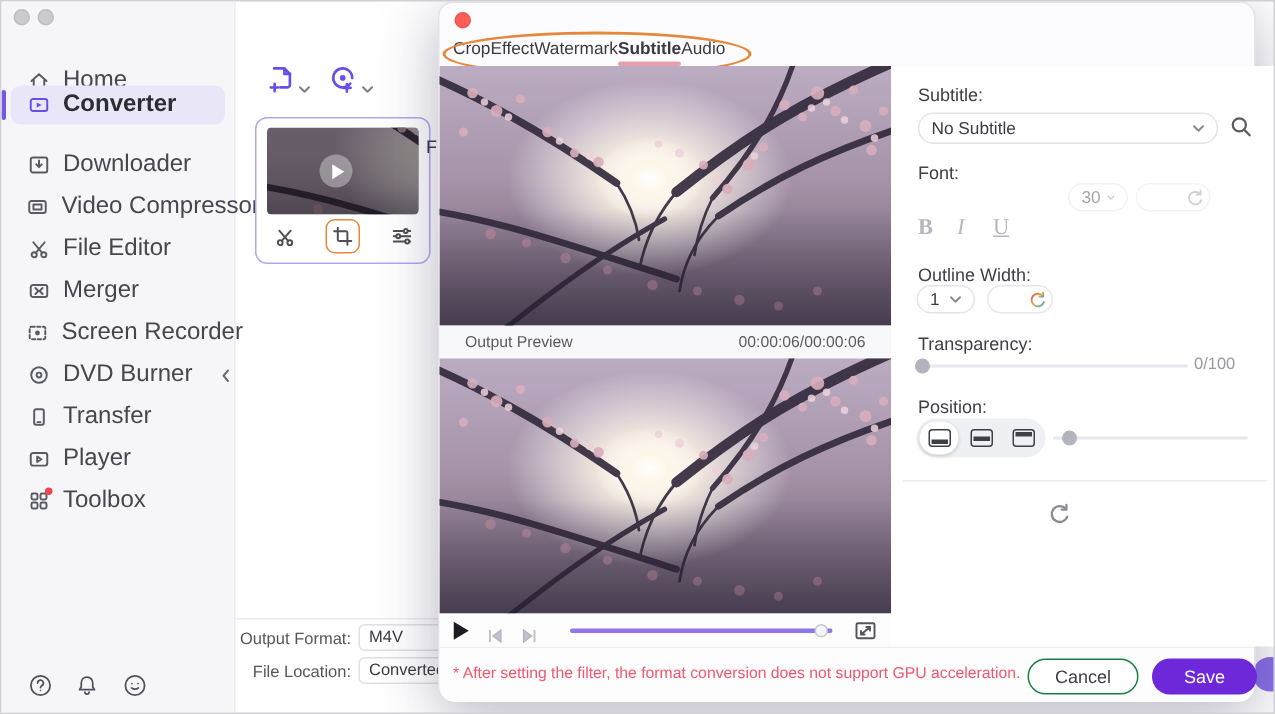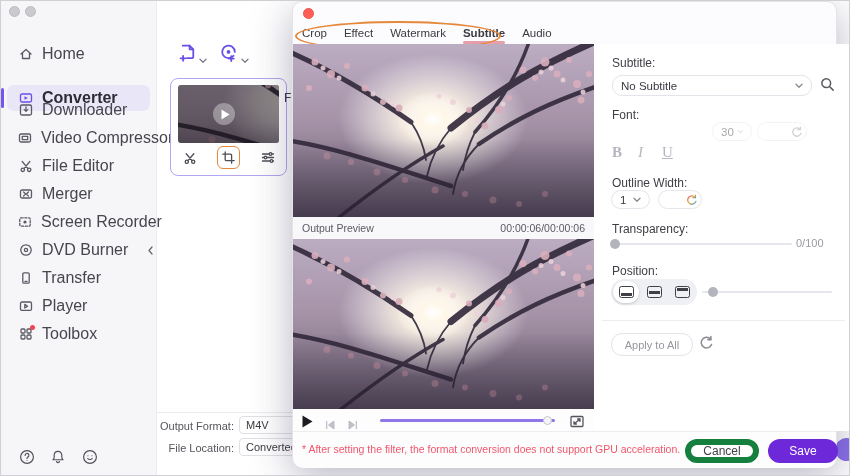--- a/index.html
+++ b/index.html
@@ -35,28 +35,28 @@
   .clip-frag{position:absolute;left:283px;top:90px;font-size:12px;color:#3a3a40}
   .mw-divider{position:absolute;left:156px;top:411px;width:135px;height:1px;background:#ebebee}
   .fmt-label{position:absolute;width:76px;text-align:right;font-size:11px;color:#55555c}
   .fmt-box{position:absolute;left:238px;width:62px;height:18px;border:1px solid #e0e0e4;border-radius:4px;background:#fff;font-size:11px;color:#3a3a40;display:flex;align-items:center;padding-left:6px;box-sizing:border-box}
   .bg-purple-fab{position:absolute;left:834px;top:437px;width:24px;height:23px;border-radius:50%;background:#8a70ea}
   
   .dialog{position:absolute;left:291px;top:0;width:545px;height:466px;background:#fcfcfe;border-radius:10px;
           box-shadow:0 10px 40px rgba(50,40,80,.35);border:1px solid #e3e3e8;box-sizing:border-box;z-index:10}
   .dlg-close{position:absolute;left:10px;top:6px;width:11px;height:11px;border-radius:50%;background:#ff5d55;border:1px solid #e8564e;box-sizing:border-box;cursor:pointer}
   .dlg-title{position:absolute;left:0;top:4px;width:100%;text-align:center;font-size:11px;color:#3e3e44}
-  .tabs{position:absolute;left:9px;top:25px;display:flex;gap:17px}
+  .tabs{position:absolute;left:9px;top:25px;display:flex;}
   .tab{font-size:11.5px;color:#3a3a40;cursor:pointer;position:relative;padding-bottom:4px}
   .tab.active{font-weight:bold}
   .tab.active::after{content:"";position:absolute;left:0;right:0;bottom:-1px;height:3px;border-radius:2px;background:#e3a0aa}
   .tabs-annotation{position:absolute;left:2px;top:19px;width:202px;height:26px;border:2px solid #e6883c;border-radius:50%;pointer-events:none}
   .preview-col{position:absolute;left:0;top:42px;width:301px}
   .preview-img{display:block;width:301px}
-  .pv-bar{width:301px;height:22px;background:#f8f8fa;display:flex;align-items:center;justify-content:space-between;padding:0 9px;box-sizing:border-box;font-size:10.5px;color:#5a5a62}
+  .pv-bar{width:301px;height:22px;background:#f8f8fa;display:flex;align-items:center;justify-content:space-between;padding:0 17px;box-sizing:border-box;font-size:10.5px;color:#5a5a62}
   .controls{position:relative;width:301px;height:23px;background:#fdfdfe}
   .ctl{position:absolute;cursor:pointer}
   .prog-track{position:absolute;left:87px;top:10px;width:175px;height:3px;border-radius:2px;background:#8f76ea}
   .prog-knob{position:absolute;left:163px;top:-3px;width:9px;height:9px;border-radius:50%;background:#f4f4f6;border:1px solid #c6c6d0;box-sizing:border-box}
   .panel{position:absolute;left:301px;top:42px;width:259px;height:387px;background:#fff}
   .p-label{position:absolute;left:18px;font-size:12px;color:#3e3e46}
   .dd{position:absolute;height:21px;border:1px solid #e4e4ea;border-radius:10px;background:#fff;display:flex;align-items:center;justify-content:space-between;padding:0 8px;box-sizing:border-box;font-size:11.5px;color:#3a3a42;cursor:pointer}
   .dd .dd-chev{color:#8a8a92;margin-left:4px}
   .dd.disabled{opacity:.45;cursor:default}
   .colorbox{position:absolute;height:19px;border:1px solid #e6e6ec;border-radius:10px;background:#fff;display:flex;align-items:center;justify-content:flex-end;padding:0 4px;box-sizing:border-box;cursor:pointer}
@@ -70,21 +70,21 @@
   .seg-btn.active{background:#fff;box-shadow:0 1px 3px rgba(0,0,0,.18)}
   .pos-ic{width:15px;height:12px;border:1.5px solid #3f3f48;border-radius:2.5px;position:relative;box-sizing:border-box}
   .pos-ic::after{content:"";position:absolute;left:1px;right:1px;height:3px;background:#3f3f48}
   .pos-bottom::after{bottom:1px}.pos-middle::after{top:50%;margin-top:-1.5px}.pos-top::after{top:1px}
   .p-divider{position:absolute;left:8px;right:8px;top:276px;height:1px;background:#ededf1}
   .apply-btn{position:absolute;left:17px;top:289px;width:80px;height:21px;border:1px solid #e3e3ea;border-radius:11px;background:#fff;font-size:11px;color:#96969e;display:flex;align-items:center;justify-content:center;cursor:pointer}
   .reset-ic{position:absolute;color:#8a8a92;cursor:pointer}
   .dlg-footer{position:absolute;left:0;top:429px;width:100%;height:36px;border-top:1px solid #ededf0;background:#fdfdfe;border-radius:0 0 10px 10px}
   .warn{position:absolute;left:9px;top:11px;font-size:10.5px;color:#f2566c}
   .btn{position:absolute;top:7px;height:24px;border-radius:12px;display:flex;align-items:center;justify-content:center;font-size:12px;cursor:pointer;box-sizing:border-box}
-  .btn-cancel{left:392px;width:74px;background:#fff;border:6px solid #15803d;color:#3e3e46}
+  .btn-cancel{left:392px;width:74px;background:#fff;border:1px solid #15803d;color:#3e3e46}
   .btn-save{left:475px;width:70px;background:#6d28d9;color:#fff}
   svg.icon{stroke:currentColor;fill:none;stroke-width:1.3;stroke-linecap:round;stroke-linejoin:round}
 </style>
 </head>
 <body>
 
 <svg width="0" height="0" style="position:absolute" aria-hidden="true">
   <defs>
     <linearGradient id="sky" x1="0" y1="0" x2="0" y2="1">
       <stop offset="0" stop-color="#bbaec5"></stop>
@@ -180,21 +180,21 @@
     <div class="traffic" style="left:24px;top:5px"></div>
 
     <div class="nav-item" style="top:40px">
       <span class="nav-ic">
           <svg width="14" height="14" viewBox="0 0 14 14">
             <path d="M2 7 L7 2.5 L12 7 M3.5 6.2 V11.5 H10.5 V6.2"></path>
           </svg>
         </span>
       <span class="nav-lbl">Home</span>
     </div>
-    <div class="nav-item active" style="top:84px">
+    <div class="nav-item active" style="top:56px">
       <span class="nav-ic">
           <svg width="14" height="14" viewBox="0 0 14 14">
             <rect x="1.5" y="3" width="11" height="8" rx="1.5"></rect>
             <path d="M5.5 5.3 L8.8 7 L5.5 8.7 Z" fill="currentColor" stroke="none"></path>
           </svg>
         </span>
       <span class="nav-lbl">Converter</span>
     </div>
     <div class="nav-item" style="top:96px">
       <span class="nav-ic">
@@ -495,21 +495,20 @@
           </div>
         <div class="seg-btn">
             <span class="pos-ic pos-top"></span>
           </div>
       </div>
       <div class="track" style="left:108px;top:247px;width:130px">
         <div class="knob" style="left:6px"></div>
       </div>
 
       <div class="p-divider"></div>
-      <div class="apply-btn">Apply to All</div>
       <span class="reset-ic" style="left:104px;top:291px">
         <svg class="icon" width="15" height="15" viewBox="0 0 13 13">
             <path d="M11 3.8 A4.6 4.6 0 1 0 11.7 8.2"></path>
             <path d="M11.2 1.4 v2.7 h-2.7"></path>
           </svg>
       </span>
     </div>
 
     <div class="dlg-footer">
       <span class="warn">* After setting the filter, the format conversion does not support GPU acceleration.</span>

